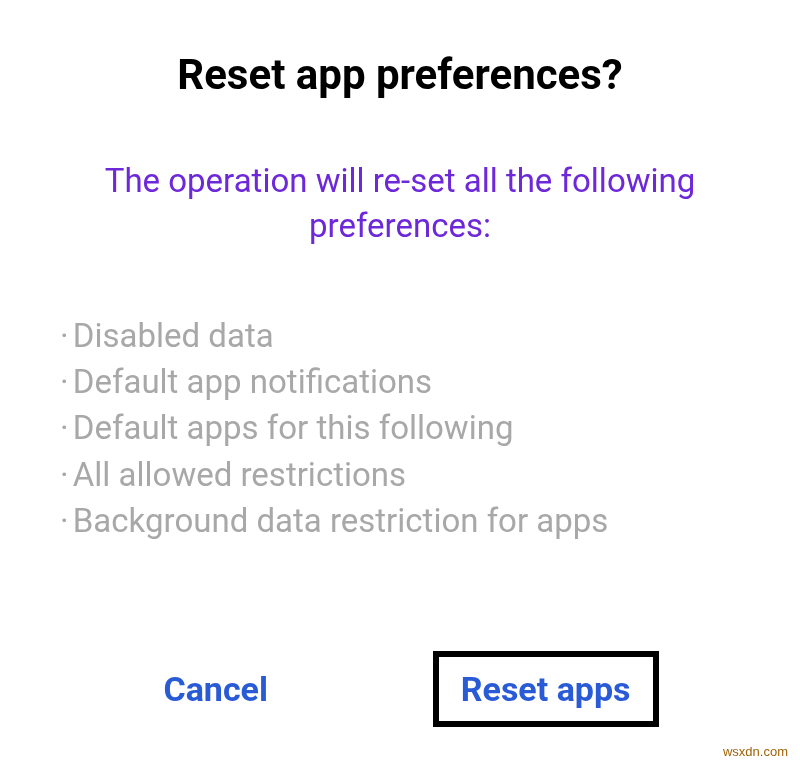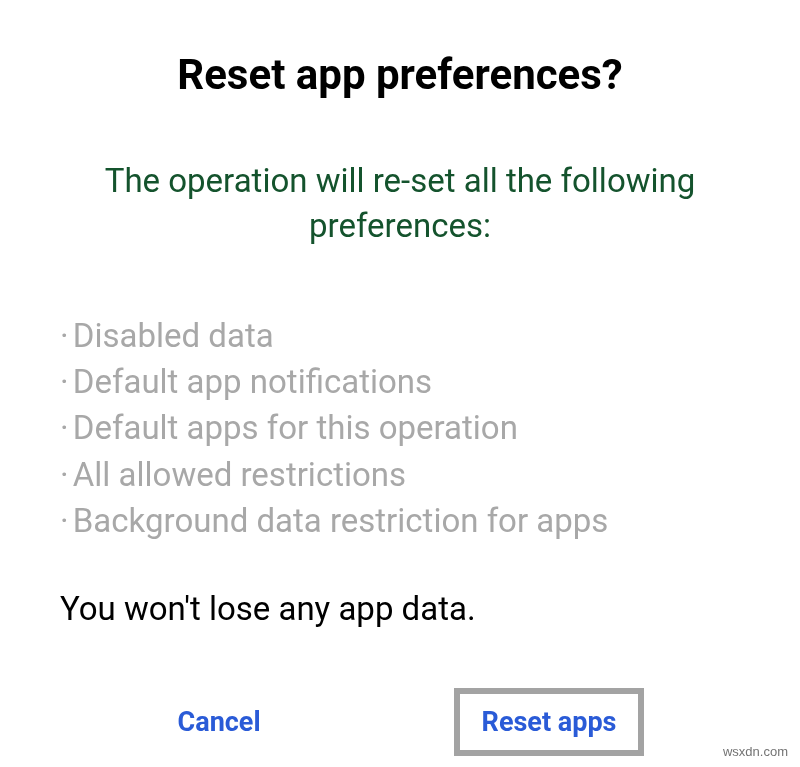--- a/index.html
+++ b/index.html
@@ -25,21 +25,21 @@
       font-size: 42px;
       font-weight: 700;
       color: #000000;
       text-align: center;
       margin-bottom: 60px;
       margin-top: 10px;
     }
     .description {
       font-size: 33px;
       font-weight: 400;
-      color: #14532d;
+      color: #6d28d9;
       text-align: center;
       line-height: 1.35;
       margin-bottom: 65px;
       padding: 0 10px;
     }
     .list {
       padding-left: 10px;
       margin-bottom: 45px;
     }
     .list-item {
@@ -61,59 +61,58 @@
     }
     .button-row {
       display: flex;
       justify-content: space-around;
       align-items: center;
       padding: 0 20px;
       margin-top: auto;
       margin-bottom: 10px;
     }
     .btn {
-      font-size: 27px;
+      font-size: 34px;
       font-weight: 700;
       color: #2a5bd7;
       background: none;
       border: none;
       cursor: pointer;
       font-family: inherit;
       padding: 12px 22px;
     }
     .highlight-box {
-      border: 6px solid #a3a3a3;
+      border: 6px solid #000000;
       display: inline-block;
     }
     .watermark {
       position: absolute;
       bottom: 8px;
       right: 12px;
       font-size: 13px;
-      color: #737373;
+      color: #a16207;
       font-family: Arial, sans-serif;
     }
   </style>
 </head>
 <body>
 
 <div class="dialog">
   <h1 class="title">Reset app preferences?</h1>
 
   <p class="description">The operation will re-set all the following preferences:</p>
 
   <div class="list">
     <div class="list-item">Disabled data</div>
     <div class="list-item">Default app notifications</div>
-    <div class="list-item">Default apps for this operation</div>
+    <div class="list-item">Default apps for this following</div>
     <div class="list-item">All allowed restrictions</div>
     <div class="list-item">Background data restriction for apps</div>
   </div>
 
-  <p class="footer-note">You won't lose any app data.</p>
 
   <div class="button-row">
     <button class="btn">Cancel</button>
     <span class="highlight-box">
       <button class="btn">Reset apps</button>
     </span>
   </div>
 </div>
 
 <div class="watermark">wsxdn.com</div>

